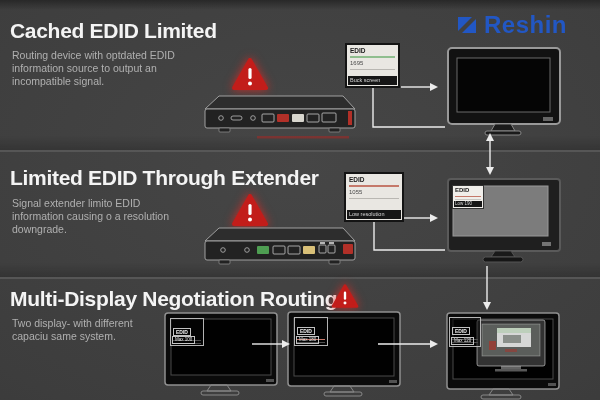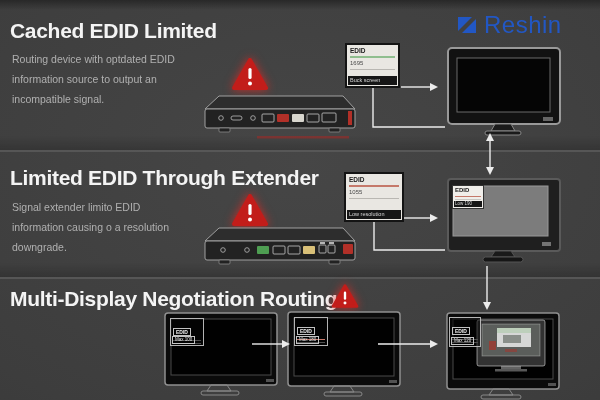--- a/index.html
+++ b/index.html
@@ -15,24 +15,24 @@
   #stage{position:relative;width:600px;height:400px;
     background:radial-gradient(130% 130% at 50% 40%, #464646 0%, #3d3d3d 55%, #323232 100%);
   }
   #stage::before{content:"";position:absolute;left:0;top:0;right:0;height:10px;
     background:linear-gradient(#282828,transparent);pointer-events:none}
   .divider{position:absolute;left:0;width:600px;height:2px;background:var(--divider);opacity:.8}
   .divider::before{content:"";position:absolute;left:0;right:0;top:-14px;height:14px;
     background:linear-gradient(transparent,rgba(0,0,0,.22))}
   .sec-title{position:absolute;color:var(--title);font-weight:bold;font-size:21px;
     letter-spacing:-0.3px;white-space:nowrap}
-  .sec-desc{position:absolute;color:var(--body-text);font-size:10.5px;line-height:20px}
+  .sec-desc{position:absolute;color:var(--body-text);font-size:10.5px;line-height:13px}
   
   .logo{position:absolute;left:456px;top:13px;display:flex;align-items:center;gap:6px}
-  .logo-text{color:var(--brand-blue);font-size:24px;font-weight:400;letter-spacing:.5px;line-height:1}
+  .logo-text{color:var(--brand-blue);font-size:24px;font-weight:700;letter-spacing:.5px;line-height:1}
   
   .warn{position:absolute;filter:drop-shadow(0 0 5px rgba(220,40,35,.85))}
   
   .edid-card{position:absolute;background:var(--card-bg);border:2px solid #141414;
     padding:2px 3px;overflow:hidden}
   .card-header{font-size:6.5px;font-weight:bold;color:#1a1a1a;line-height:7px}
   .hline{height:2px;margin:2px 0}
   .hline.green{background:var(--card-line-green)}
   .hline.red{background:var(--card-line-red)}
   .hline.gray{height:1px;background:#b9b7b2}
@@ -161,20 +161,21 @@
   </svg>
 
   <div class="screen-card" style="left:452px;top:185px;width:32px;height:24px">
     <div class="card-header">EDID</div>
     <div class="hline red"></div>
     <div class="faint"></div>
     <div class="card-label">Low 190</div>
   </div>
 
   <div class="sec-title" style="left:10px;top:287px">Multi-Display Negotiation Routing</div>
+  <div class="sec-desc" style="left:12px;top:317px;width:150px">Two display- with different capaciu same system.</div>
 
   <svg style="left:163px;top:311px" width="118" height="86" viewBox="0 0 118 86">
     <rect x="2" y="2" width="112" height="72" rx="3" fill="#0b0b0b" stroke="#909090" stroke-width="1.5"></rect>
     <rect x="8" y="8" width="100" height="56" fill="#010101" stroke="#4a4a4a" stroke-width="1"></rect>
     <rect x="103" y="68" width="8" height="3" fill="#999" opacity=".5"></rect>
     <polygon points="48,74 64,74 68,80 44,80" fill="none" stroke="#888" stroke-width="1"></polygon>
     <rect x="38" y="80" width="38" height="4" rx="2" fill="none" stroke="#888" stroke-width="1"></rect>
   </svg>
   <div class="dark-card" style="left:170px;top:318px;width:34px;height:28px">
     <span class="hdr">EDID</span>

